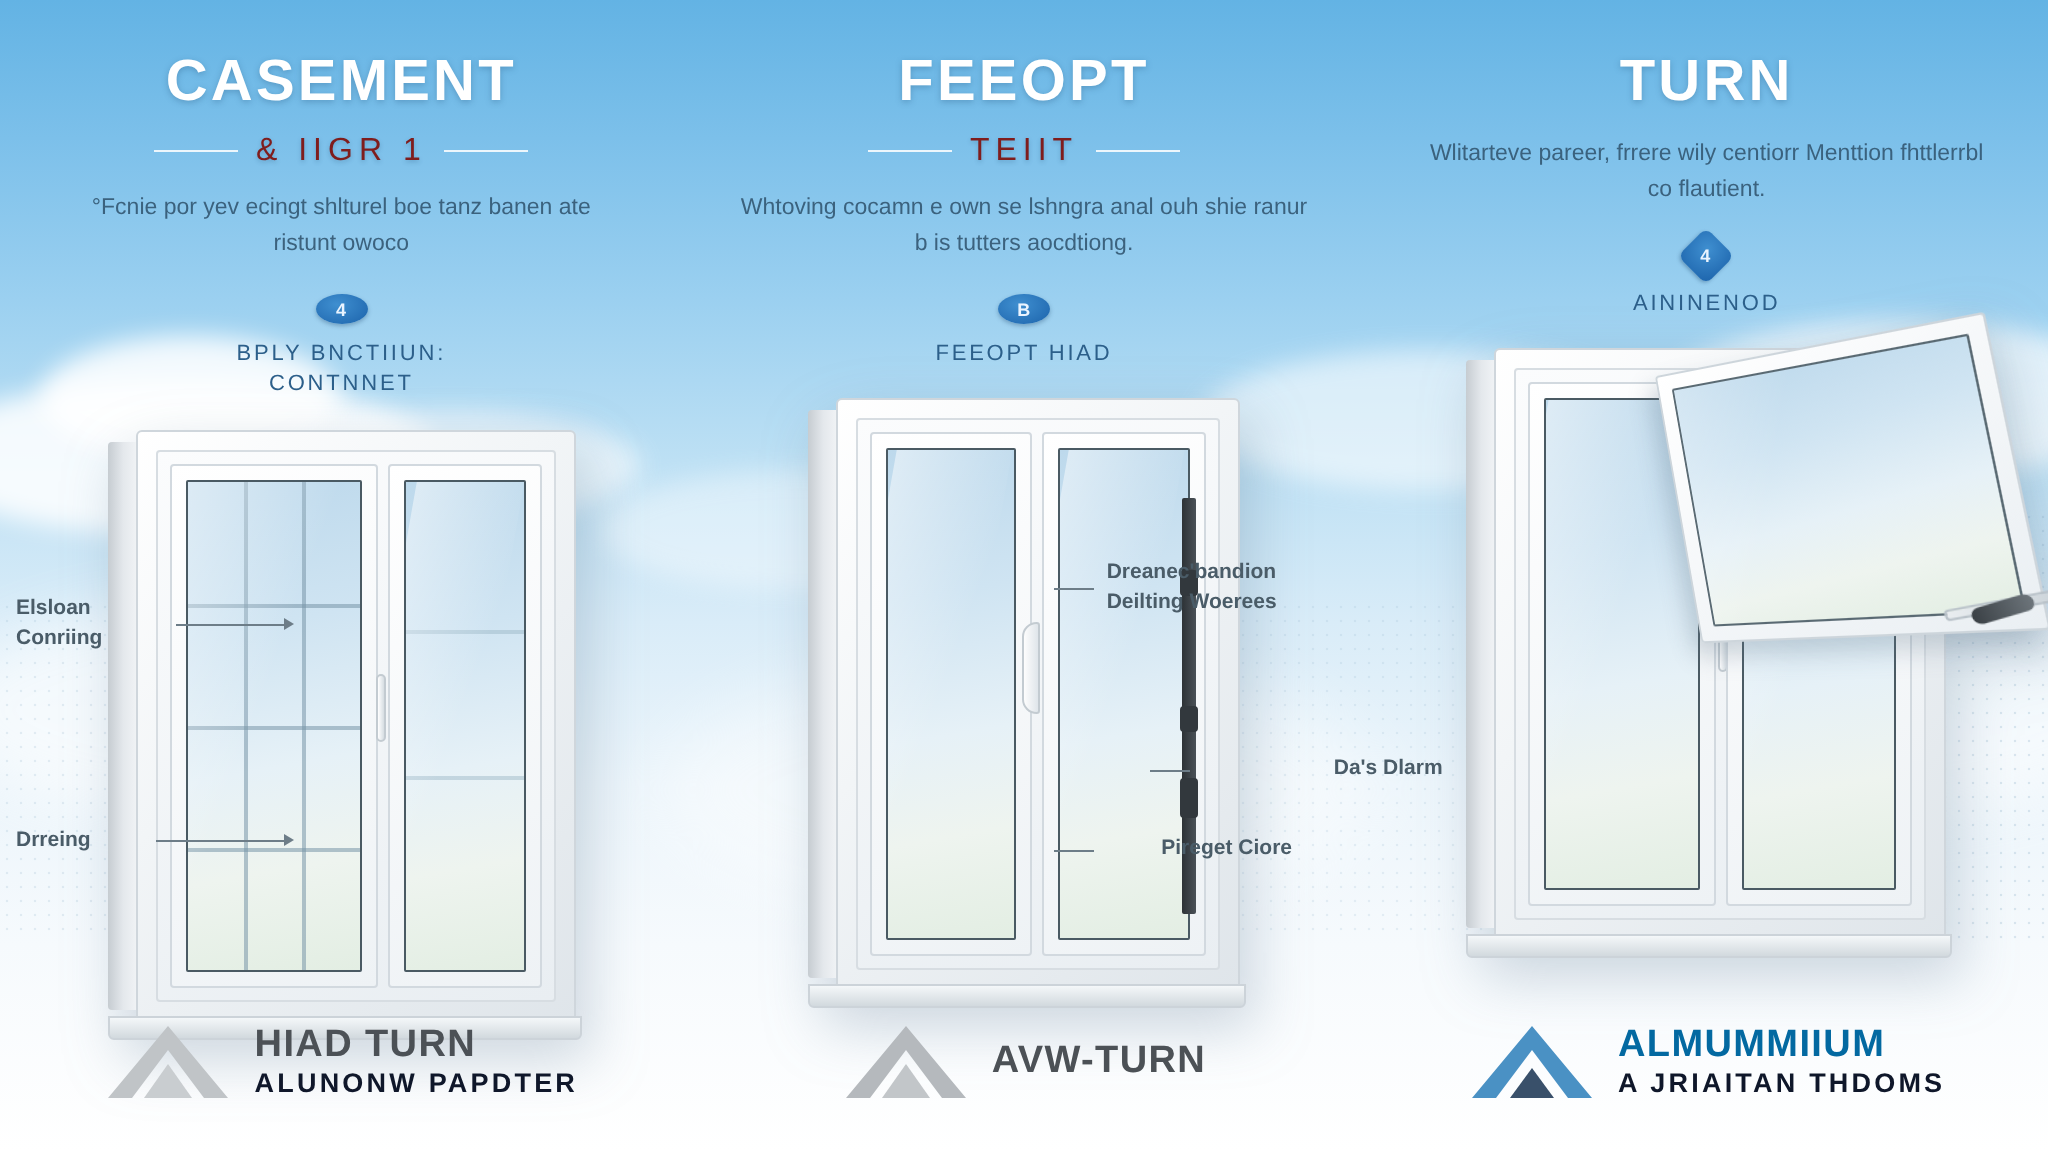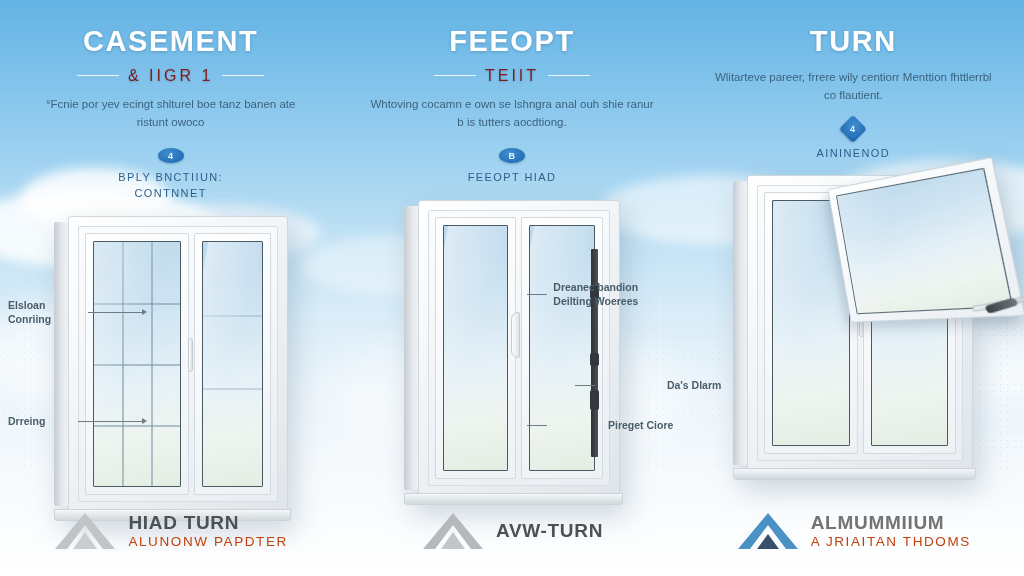--- a/index.html
+++ b/index.html
@@ -175,22 +175,22 @@
   .callout .ln { position:absolute; top:50%; height:1px; background:#6d7d88; }
   .callout .ar { position:absolute; top:50%; width:0; height:0; border-top:3px solid transparent; border-bottom:3px solid transparent; }
   .callout.right-side { text-align:right; }
   .callout.right-side .ln { right:-62px; width:56px; }
   .callout.left-side .ln { left:-30px; width:24px; }
 
   
   .brand { position:absolute; bottom:24px; left:0; right:0; display:flex; align-items:center; justify-content:center; gap:11px; }
   .brand svg { display:block; }
   .brand-txt .bt-main { font-size:19px; font-weight:bold; letter-spacing:.7px; color:#4c5156; line-height:1.12; }
-  .brand-txt .bt-sub  { font-size:13.5px; letter-spacing:1.6px; color:#c2410c; line-height:1.2; }
-  .brand.accent .bt-main { color:#737373; }
+  .brand-txt .bt-sub  { font-size:13.5px; letter-spacing:1.6px; color:#0f172a; line-height:1.2;font-weight:bold; }
+  .brand.accent .bt-main { color:#0369a1; }
 </style>
 </head>
 <body>
 
 <div class="cloud c1"></div>
 <div class="cloud c2"></div>
 <div class="cloud c3"></div>
 <div class="cloud c4"></div>
 <div class="cloud c5"></div>
 <div class="cloud c6"></div>
@@ -312,21 +312,21 @@
 
       <div class="callout right-side" style="left:212px; top:94px; width:120px; text-align:left;">
         <span style="white-space:pre-line">Dreanec'bandion
 Deilting Woerees</span>
         <span class="ln" style="left:-26px; width:20px;"></span>
       </div>
       <div class="callout right-side" style="left:212px; top:192px; width:120px; text-align:right;margin-left:48px;">
         <span>Da's Dlarm</span>
         <span class="ln" style="left:-26px; width:20px;"></span>
       </div>
-      <div class="callout right-side" style="left:212px; top:232px; width:120px; text-align:right;">
+      <div class="callout right-side" style="left:212px; top:232px; width:120px; text-align:center;">
         <span>Pireget Ciore</span>
         <span class="ln" style="left:-26px; width:20px;"></span>
       </div>
     </div>
 
     <div class="brand">
       <svg width="64" height="42" viewBox="0 0 64 42">
         <polygon points="32,3 62,39 50,39 32,15 14,39 2,39" fill="#b5b9bd"></polygon>
         <polygon points="32,22 44,39 20,39" fill="#c2c6c9"></polygon>
       </svg>

